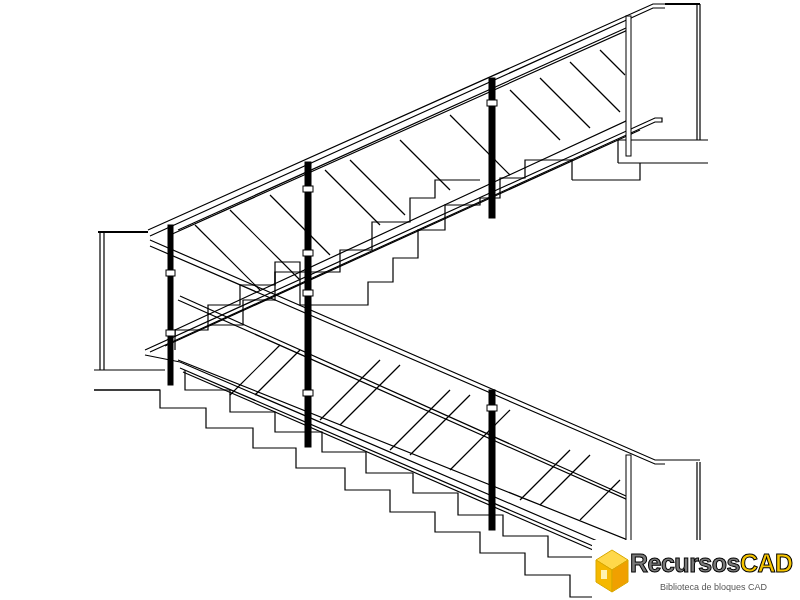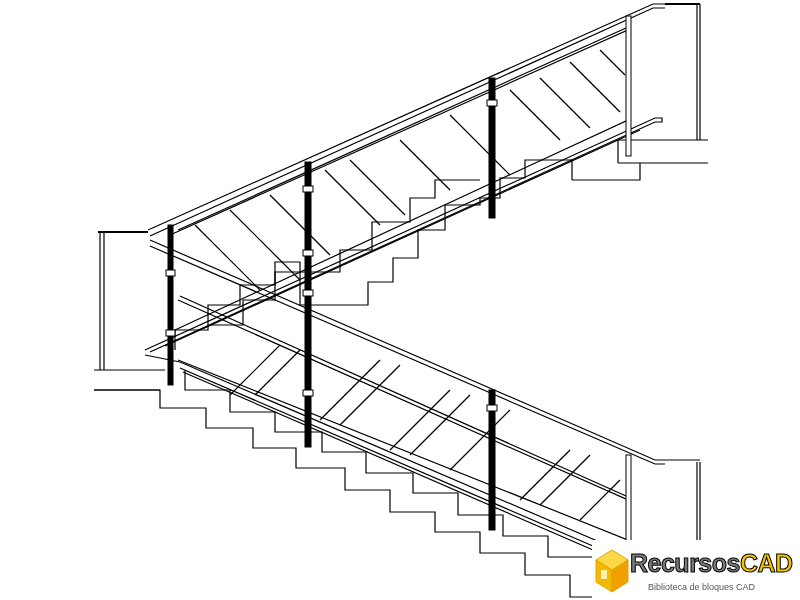--- a/index.html
+++ b/index.html
@@ -4,21 +4,21 @@
 <style>
   html,body{margin:0;padding:0;background:#fff;}
   body{width:800px;height:600px;overflow:hidden;position:relative;font-family:"Liberation Sans",sans-serif;}
   #drawing{position:absolute;left:0;top:0;width:800px;height:600px;}
   #drawing line,#drawing polyline,#drawing path{stroke:#000;fill:none;stroke-width:1.2;}
   .logo{position:absolute;left:592px;top:540px;width:208px;height:60px;background:#fff;}
   .logo-brand{position:absolute;left:38px;top:8px;font-size:25px;font-weight:bold;letter-spacing:-0.5px;line-height:30px;white-space:nowrap;
     -webkit-text-stroke:1px #000;}
   .logo-brand .a{color:#7a7a7a;}
   .logo-brand .b{color:#f5c400;}
-  .logo-sub{position:absolute;left:56px;top:42px;font-size:9px;color:#555;white-space:nowrap;}
+  .logo-sub{position:absolute;left:68px;top:42px;font-size:9px;color:#555;white-space:nowrap;}
   .logo-icon{position:absolute;left:0;top:6px;width:40px;height:48px;}
 </style>
 </head>
 <body>
 
 <svg id="drawing" viewBox="0 0 800 600" xmlns="http://www.w3.org/2000/svg">
 
   <g>
     <line x1="665" y1="4" x2="700" y2="4" style="stroke-width:2"></line>
     <line x1="697" y1="4" x2="697" y2="140"></line>

